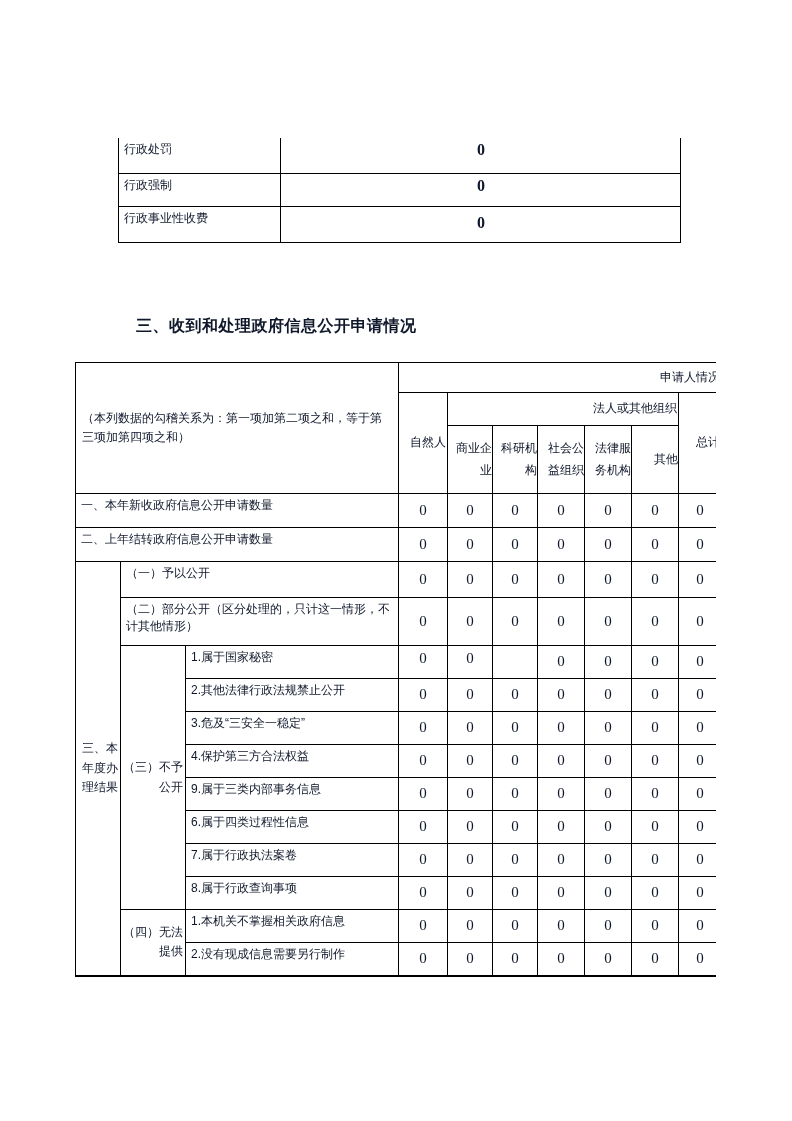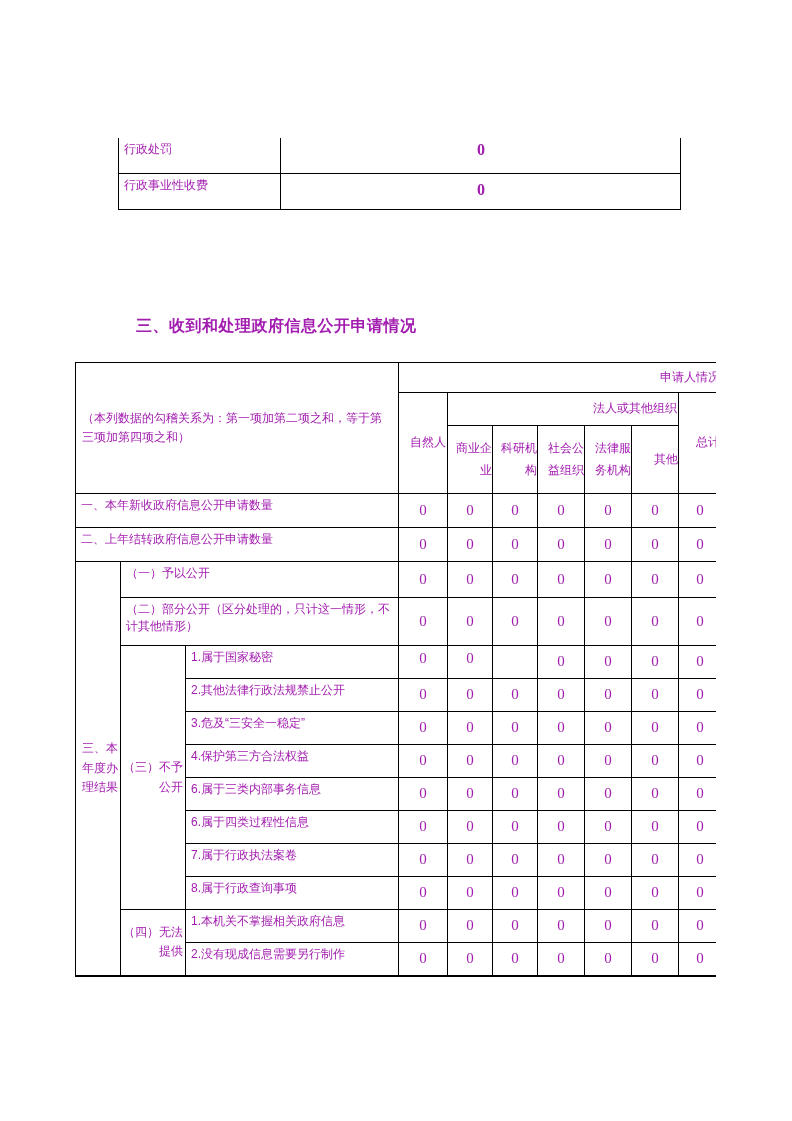--- a/index.html
+++ b/index.html
@@ -3,21 +3,21 @@
 <meta charset="utf-8">
 <style>
   * { margin: 0; padding: 0; box-sizing: border-box; }
   html, body { background: #ffffff; }
   .page {
     position: relative;
     width: 716px;
     height: 1121px;
     background: #ffffff;
     font-family: "Liberation Sans", sans-serif;
-    color: #a21caf;
+    color: #0f172a;
     overflow: hidden;
   }
 
   table { border-collapse: collapse; table-layout: fixed; }
   td { border: 1px solid #000000; overflow: hidden; }
 
   
   .top-table {
     position: absolute;
     left: 118px; top: 138px;
@@ -115,20 +115,24 @@
 <div class="page">
 
   <table class="top-table">
     <colgroup>
         <col style="width:162px">
         <col style="width:400px">
       </colgroup>
     <tbody>
         <tr style="height:35px">
       <td class="lbl">行政处罚</td>
+      <td class="val">0</td>
+    </tr>
+    <tr style="height:33px">
+      <td class="lbl">行政强制</td>
       <td class="val">0</td>
     </tr>
     <tr style="height:36px">
       <td class="lbl">行政事业性收费</td>
       <td class="val mid">0</td>
     </tr>
   </tbody>
     </table>
 
   <h2 class="title">三、收到和处理政府信息公开申请情况</h2>
@@ -240,21 +244,21 @@
       <td class="itemlbl">4.保护第三方合法权益</td>
     <td class="num">0</td>
           <td class="num">0</td>
           <td class="num">0</td>
           <td class="num">0</td>
           <td class="num">0</td>
           <td class="num">0</td>
           <td class="num">0</td>
         </tr>
     <tr style="height:33px">
-      <td class="itemlbl">6.属于三类内部事务信息</td>
+      <td class="itemlbl">9.属于三类内部事务信息</td>
     <td class="num">0</td>
           <td class="num">0</td>
           <td class="num">0</td>
           <td class="num">0</td>
           <td class="num">0</td>
           <td class="num">0</td>
           <td class="num">0</td>
         </tr>
     <tr style="height:33px">
       <td class="itemlbl">6.属于四类过程性信息</td>

